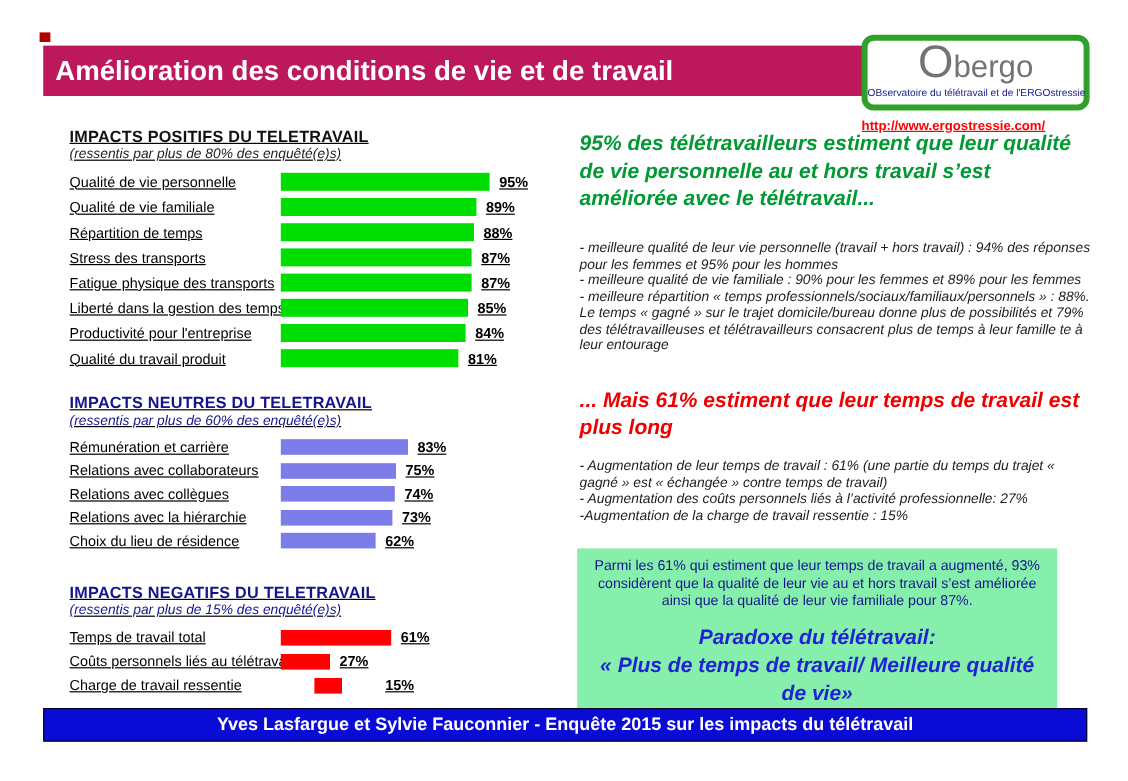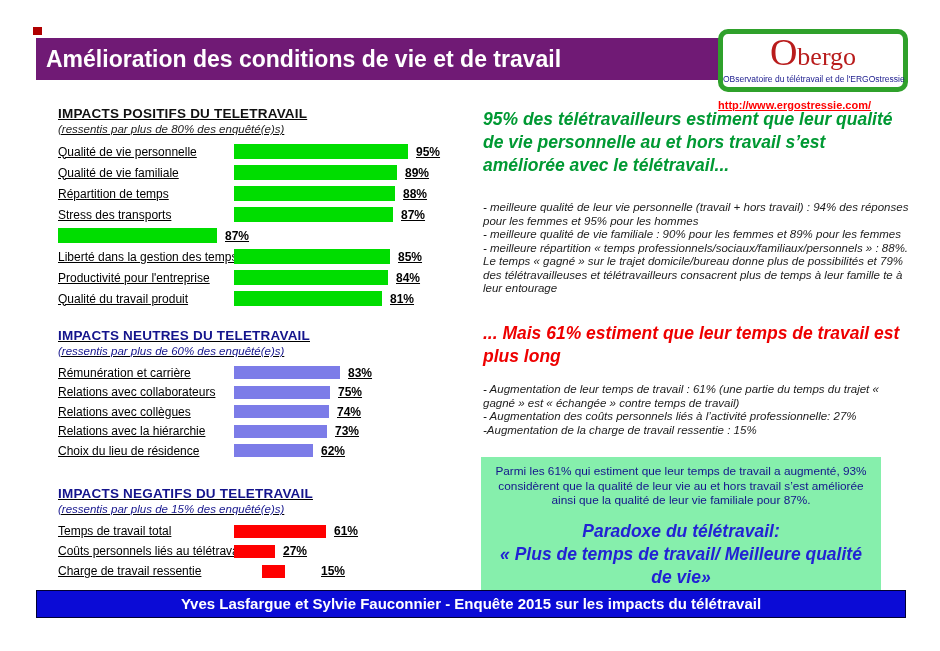--- a/index.html
+++ b/index.html
@@ -3,27 +3,27 @@
 <meta charset="utf-8">
 <style>
   html,body{margin:0;padding:0;background:#ffffff;}
   body{font-family:"Liberation Sans", sans-serif;}
   #page{position:relative;width:940px;height:651px;background:#ffffff;overflow:hidden;}
 
   
   #corner-mark{position:absolute;left:33px;top:27px;width:9px;height:8px;background:#b00000;}
 
   
-  #header-bar{position:absolute;left:36px;top:38px;width:870px;height:42px;background:#701a75;}
+  #header-bar{position:absolute;left:36px;top:38px;width:870px;height:42px;background:#be185d;}
   #header-title{padding-left:10px;font-size:23px;font-weight:bold;color:#ffffff;line-height:42px;white-space:nowrap;}
 
   
   #logo-box{position:absolute;left:718px;top:29px;width:180px;height:53px;background:#ffffff;
             border:5px solid #2fa12b;border-radius:10px;z-index:3;text-align:center;}
-  #logo-name{margin-top:1px;color:#b91c1c;font-size:26px;line-height:34px;white-space:nowrap;font-family:Liberation Serif, serif;}
+  #logo-name{margin-top:1px;color:#737373;font-size:26px;line-height:34px;white-space:nowrap;}
   #logo-name .big-o{font-size:38px;}
   #logo-sub{color:#1a1a8c;font-size:8.5px;line-height:10px;white-space:nowrap;}
   #logo-link{position:absolute;left:718px;top:95px;width:190px;text-align:left;z-index:3;}
   #logo-link a{color:#ff0000;font-size:11px;font-weight:bold;text-decoration:underline;}
 
   
   .chart-section{position:absolute;left:58px;width:420px;text-decoration:underline;}
   #chart-0{top:106px;}
   #chart-1{top:328px;}
   #chart-2{top:486px;}
@@ -89,20 +89,21 @@
           <span class="bar-label">Répartition de temps</span>
           <div class="bar" style="width: 161px; height: 15px; background: rgb(0, 221, 0);"></div>
           <span class="bar-value">88%</span>
         </div>
         <div class="bar-row" style="height: 21px;">
           <span class="bar-label">Stress des transports</span>
           <div class="bar" style="width: 159px; height: 15px; background: rgb(0, 221, 0);"></div>
           <span class="bar-value">87%</span>
         </div>
         <div class="bar-row" style="height: 21px;">
+          <span class="bar-label">Fatigue physique des transports</span>
           <div class="bar" style="width: 159px; height: 15px; background: rgb(0, 221, 0);"></div>
           <span class="bar-value">87%</span>
         </div>
         <div class="bar-row" style="height: 21px;">
           <span class="bar-label">Liberté dans la gestion des temps</span>
           <div class="bar" style="width: 156px; height: 15px; background: rgb(0, 221, 0);"></div>
           <span class="bar-value">85%</span>
         </div>
         <div class="bar-row" style="height: 21px;">
           <span class="bar-label">Productivité pour l'entreprise</span>

